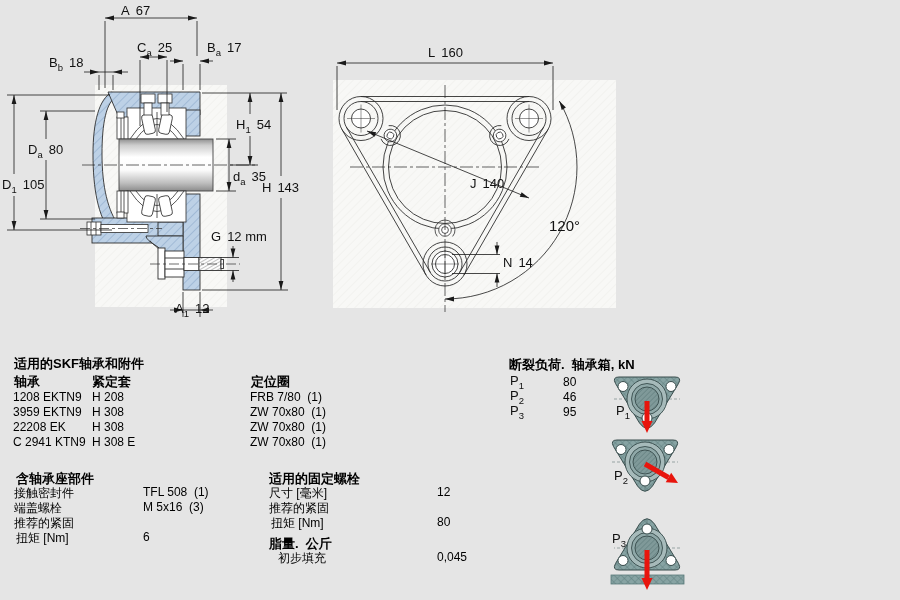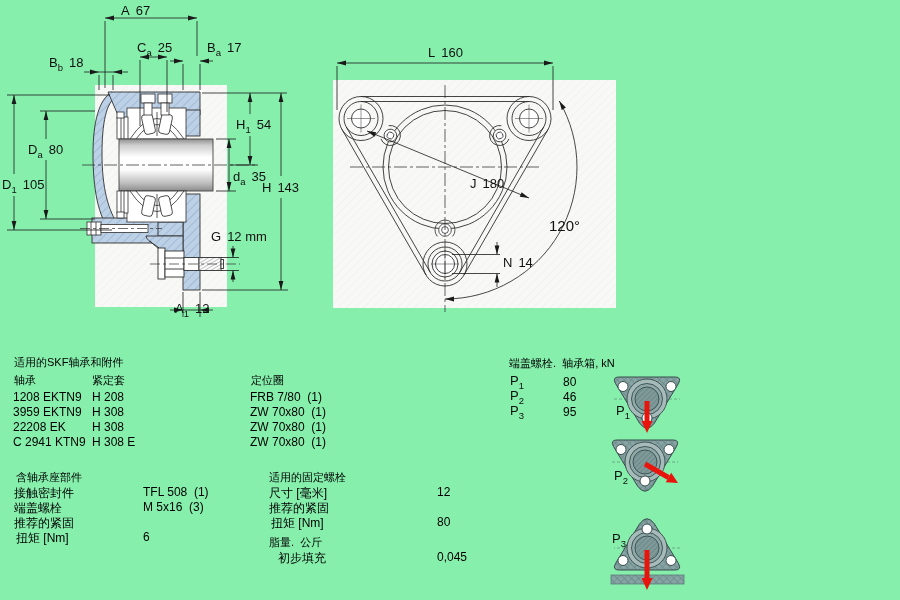--- a/index.html
+++ b/index.html
@@ -1,19 +1,19 @@
 <!DOCTYPE html>
 <html><head>
 <meta charset="utf-8">
 <style>
 html,body{margin:0;padding:0;background:#fff}
-.page{position:relative;width:900px;height:600px;background:#86efac;font-family:"Liberation Sans",sans-serif;overflow:hidden}
+.page{position:relative;width:900px;height:600px;background:#e5e5e5;font-family:"Liberation Sans",sans-serif;overflow:hidden}
 svg{position:absolute;left:0;top:0}
 .t{position:absolute;font:12px "Liberation Sans",sans-serif;white-space:pre;color:#000}
-.b{font-weight:normal;font-size:11px}
+.b{font-weight:bold;font-size:13px}
 .dim{position:absolute;font:13px "Liberation Sans",sans-serif;color:#111;white-space:nowrap}
 .dim sub{font-size:9.5px}
 .dim .v{margin-left:6px}
 .big{font-size:15px}
 </style>
 </head>
 <body>
 
 <div class="page">
 <svg width="900" height="600" viewBox="0 0 900 600">
@@ -285,21 +285,21 @@
 <div class="dim" style="left:207px;top:40px"><span>B</span><sub>a</sub><span class="v">17</span></div>
 <div class="dim" style="left:49px;top:55px"><span>B</span><sub>b</sub><span class="v">18</span></div>
 <div class="dim" style="left:236px;top:117px"><span>H</span><sub>1</sub><span class="v">54</span></div>
 <div class="dim" style="left:28px;top:142px"><span>D</span><sub>a</sub><span class="v">80</span></div>
 <div class="dim" style="left:2px;top:177px"><span>D</span><sub>1</sub><span class="v">105</span></div>
 <div class="dim" style="left:233px;top:169px"><span>d</span><sub>a</sub><span class="v">35</span></div>
 <div class="dim" style="left:262px;top:180px"><span>H</span><sub></sub><span class="v">143</span></div>
 <div class="dim" style="left:211px;top:229px"><span>G</span><sub></sub><span class="v">12 mm</span></div>
 <div class="dim" style="left:175px;top:301px"><span>A</span><sub>1</sub><span class="v">12</span></div>
 <div class="dim" style="left:428px;top:45px"><span>L</span><sub></sub><span class="v">160</span></div>
-<div class="dim" style="left:470px;top:176px"><span>J</span><sub></sub><span class="v">180</span></div>
+<div class="dim" style="left:470px;top:176px"><span>J</span><sub></sub><span class="v">140</span></div>
 <div class="dim" style="left:503px;top:255px"><span>N</span><sub></sub><span class="v">14</span></div>
 <div class="dim big" style="left:549px;top:217px">120°</div>
 
 <div class="t b" style="left:14px;top:355px">适用的SKF轴承和附件</div>
 <div class="t b" style="left:14px;top:373px">轴承</div>
 <div class="t b" style="left:92px;top:373px">紧定套</div>
 <div class="t" style="left:13px;top:390px">1208 EKTN9</div>
 <div class="t" style="left:92px;top:390px">H 208</div>
 <div class="t" style="left:13px;top:405px">3959 EKTN9</div>
 <div class="t" style="left:92px;top:405px">H 308</div>
@@ -327,21 +327,21 @@
 <div class="t" style="left:269px;top:485px">尺寸 [毫米]</div>
 <div class="t" style="left:437px;top:485px">12</div>
 <div class="t" style="left:269px;top:500px">推荐的紧固</div>
 <div class="t" style="left:271px;top:515px">扭矩 [Nm]</div>
 <div class="t" style="left:437px;top:515px">80</div>
 
 <div class="t b" style="left:269px;top:535px">脂量.  公斤</div>
 <div class="t" style="left:278px;top:550px">初步填充</div>
 <div class="t" style="left:437px;top:550px">0,045</div>
 
-<div class="t b" style="left:509px;top:356px">端盖螺栓.  轴承箱, kN</div>
+<div class="t b" style="left:509px;top:356px">断裂负荷.  轴承箱, kN</div>
 <div class="dim" style="left:510px;top:373px"><span>P</span><sub>1</sub></div>
 <div class="t" style="left:563px;top:375px">80</div>
 <div class="dim" style="left:510px;top:388px"><span>P</span><sub>2</sub></div>
 <div class="t" style="left:563px;top:390px">46</div>
 <div class="dim" style="left:510px;top:403px"><span>P</span><sub>3</sub></div>
 <div class="t" style="left:563px;top:405px">95</div>
 
 <div class="dim" style="left:616px;top:403px"><span>P</span><sub>1</sub></div>
 <div class="dim" style="left:614px;top:468px"><span>P</span><sub>2</sub></div>
 <div class="dim" style="left:612px;top:531px"><span>P</span><sub>3</sub></div>

